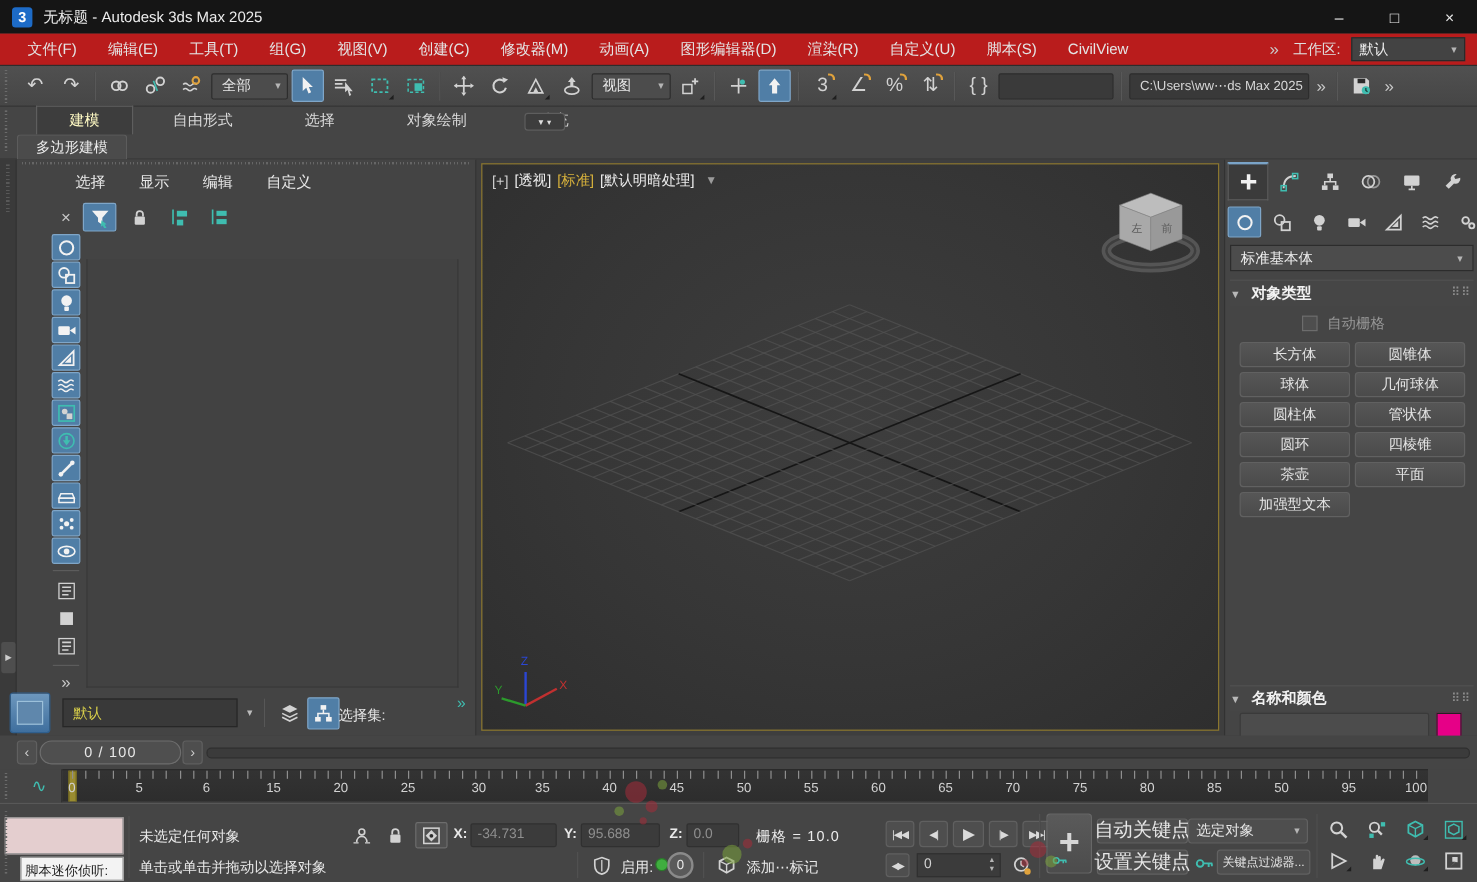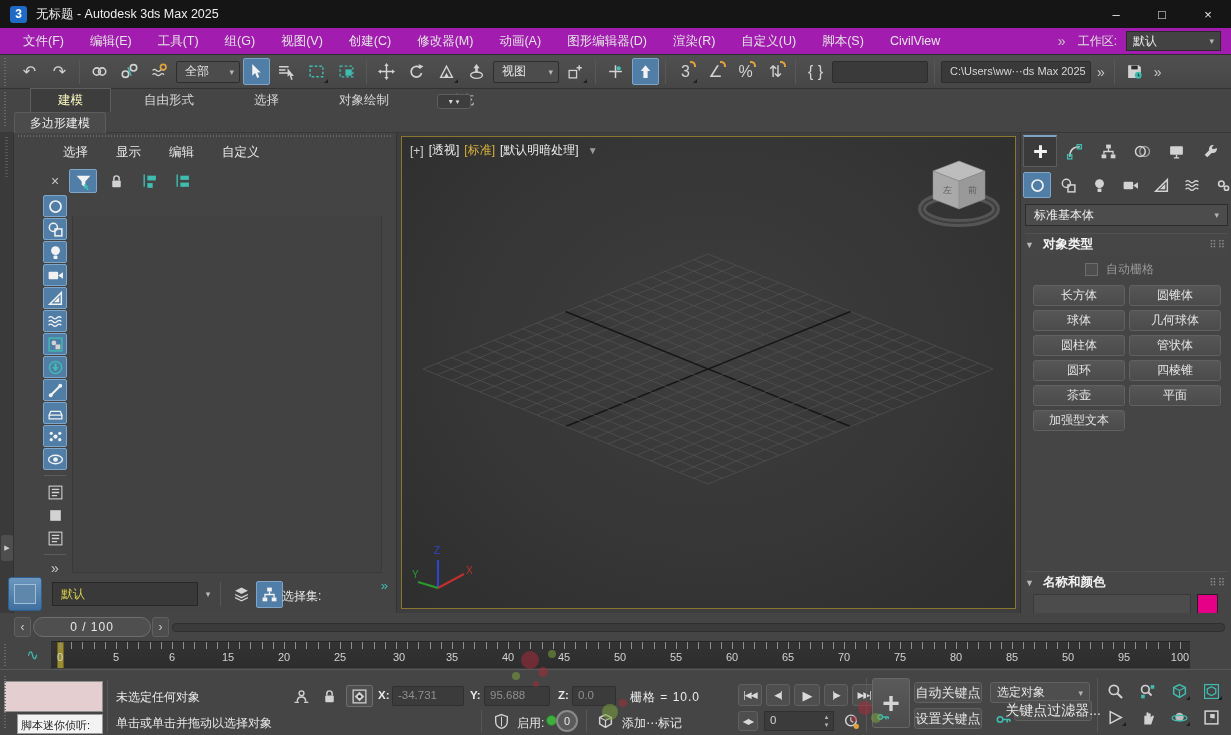--- a/index.html
+++ b/index.html
@@ -7,21 +7,21 @@
 .app{position:relative;width:1231px;height:735px;background:#454545;overflow:hidden;color:#dcdcdc;font-size:12px}
 svg.defs{position:absolute;width:0;height:0}
 .ic{width:17px;height:17px;display:block}
 
 .titlebar{position:absolute;left:0;top:0;right:0;height:28px;background:#151515;display:flex;align-items:center;padding-left:10px;gap:9px}
 .logo{width:17px;height:17px;background:#1d6bc7;border-radius:3px;color:#fff;font-weight:bold;font-size:12px;display:flex;align-items:center;justify-content:center}
 .title{color:#ededed;font-size:12.5px}
 .wincontrols{position:absolute;right:0;top:0;height:28px;display:flex}
 .wcbtn{width:46px;height:28px;display:flex;align-items:center;justify-content:center;color:#e8e8e8;font-size:13px}
 
-.menubar{position:absolute;top:28px;left:0;right:0;height:27px;background:#a21caf;border-bottom:1px solid #2d2d2d;display:flex;align-items:center;padding:8px 10px}
+.menubar{position:absolute;top:28px;left:0;right:0;height:27px;background:#b91c1c;border-bottom:1px solid #2d2d2d;display:flex;align-items:center;padding:8px 10px}
 .menuitem{padding:0 13px;line-height:26px;color:#e4e4e4;font-size:12.5px;white-space:nowrap}
 .mb-right{margin-left:auto;display:flex;align-items:center;gap:9px}
 .chevg{color:#c9c9c9;font-size:14px;padding:0 3px}
 .wslabel{color:#e0e0e0}
 .wsdd{width:95px;height:20px;background:#434343;border:1px solid #2a2a2a;display:flex;align-items:center;padding:0 6px;color:#ececec}
 .ddcaret{margin-left:auto;color:#b5b5b5;font-size:9px}
 
 .toolbar{position:absolute;top:55px;left:0;right:0;height:34px;background:linear-gradient(#505050,#464646);border-bottom:1px solid #323232;display:flex;align-items:center;padding-left:16px;gap:3px}
 .tbtn{position:relative;min-width:27px;height:27px;border:1px solid transparent;border-radius:2px;display:flex;align-items:center;justify-content:center;color:#d2d2d2}
 .tbtn.active{background:#507ea6;border-color:#7fa6c8;color:#f2f2f2}
@@ -121,21 +121,21 @@
 .gridtext{position:absolute;left:630px;top:19px;color:#ececec;letter-spacing:1px}
 .pb-row{position:absolute;left:738px;top:14px;display:flex;gap:4px}
 .pbtn{min-width:24px;height:22px;background:#4e4e4e;border:1px solid #606060;border-radius:3px;color:#dadada;font-size:9px;display:flex;align-items:center;justify-content:center;letter-spacing:-1px;padding:0 3px}
 .pbtn.big{font-size:13px;min-width:26px}
 .keymode{position:absolute;left:738px;top:41px;width:20px;height:20px;background:#4e4e4e;border:1px solid #606060;border-radius:3px;color:#d8d8d8;font-size:8px;display:flex;align-items:center;justify-content:center;letter-spacing:-1px}
 .spinfield{position:absolute;left:764px;top:41px;width:70px;height:20px;background:#3b3b3b;border:1px solid #303030;color:#d2d2d2;font-size:11.5px;padding:2px 14px 2px 5px}
 .spinarrows{position:absolute;left:820px;top:41px;width:13px;height:20px;display:flex;flex-direction:column;align-items:center;justify-content:center;color:#b5b5b5;font-size:7px;line-height:1.2}
 .bigkey{position:absolute;left:872px;top:8px;width:38px;height:50px;background:linear-gradient(#5a5a5a,#4c4c4c);border:1px solid #676767;border-radius:3px;display:flex;align-items:center;justify-content:center}
 .bigkey .plus{color:#d6d6d6;font-size:30px;font-weight:bold;line-height:0.8}
 .bigkey svg{position:absolute;left:3px;bottom:3px;width:14px;height:14px;color:#3fbdb0}
-.kbtn{position:absolute;width:68px;height:21px;background:#4e4e4e;border:1px solid #616161;border-radius:3px;color:#e6e6e6;display:flex;align-items:center;justify-content:center;font-size:13px;white-space:nowrap}
+.kbtn{position:absolute;width:76px;height:21px;background:#4e4e4e;border:1px solid #616161;border-radius:3px;color:#e6e6e6;display:flex;align-items:center;justify-content:center;font-size:16px;white-space:nowrap}
 .seldd{position:absolute;left:990px;top:12px;width:100px;height:21px;background:#4e4e4e;border:1px solid #616161;border-radius:3px;display:flex;align-items:center;padding:0 6px;color:#e6e6e6}
 .navgrid{position:absolute;left:1102px;top:10px;width:126px;display:flex;flex-wrap:wrap;gap:4px 6px}
 .navgrid .tbtn{min-width:26px;height:22px}
 .splat{position:absolute;left:480px;top:640px;pointer-events:none;z-index:9;opacity:.55}
 .enable-dot{width:11px;height:11px;border-radius:50%;background:#3fae3f;border:1px solid #2a7a2a}
 .zero-badge{position:absolute;left:556px;top:40px;width:22px;height:22px;border-radius:50%;background:#5a5a5a;border:2px solid #8a8a8a;color:#e8e8e8;display:flex;align-items:center;justify-content:center;font-size:11px}
 </style>
 </head>
 <body>
 
@@ -1080,21 +1080,21 @@
     <span class="kbtn" style="left:914px;top:38px">设置关键点</span>
     <div class="seldd">
       <span>选定对象</span>
       <span class="ddcaret">▾</span>
     </div>
     <span class="tbtn sbox teal" style="left:990px;top:38px">
         <svg class="ic">
           <use href="#s-key"></use>
         </svg>
       </span>
-    <span class="kbtn" style="left:1014px;top:30px;width:78px;font-size:14px">关键点过滤器...</span>
+    <span class="kbtn" style="left:1014px;top:38px;width:78px;font-size:10px">关键点过滤器...</span>
     <i class="vline" style="left:1097px;top:8px;height:54px"></i>
     <div class="navgrid" id="nav-grid">
         <div class="tbtn">
           <svg class="ic">
             <use href="#s-mag" xlink:href="#s-mag"></use>
           </svg>
         </div>
         <div class="tbtn">
           <svg class="ic">
             <use href="#s-magall" xlink:href="#s-magall"></use>

